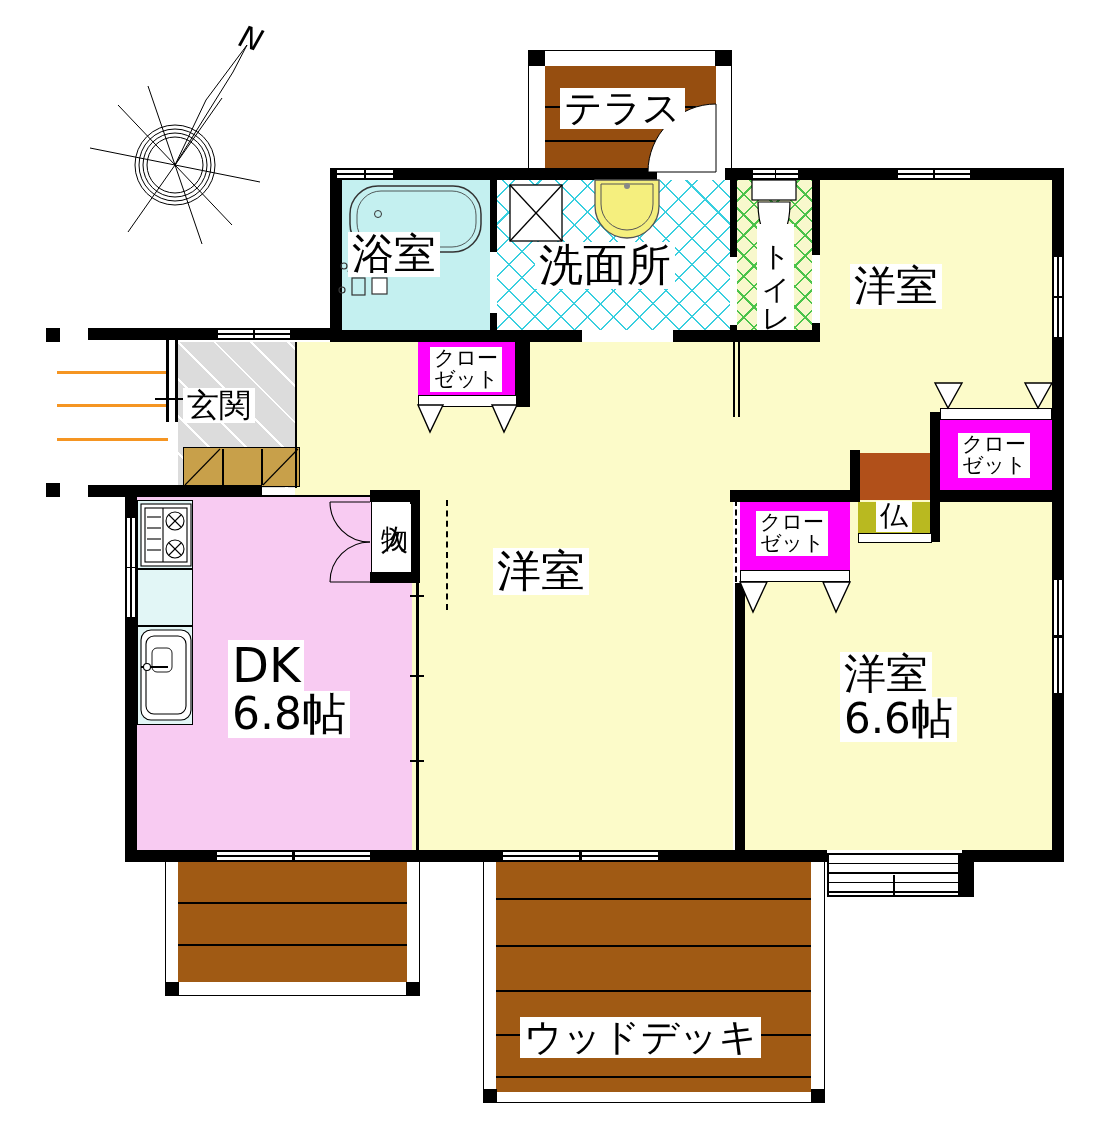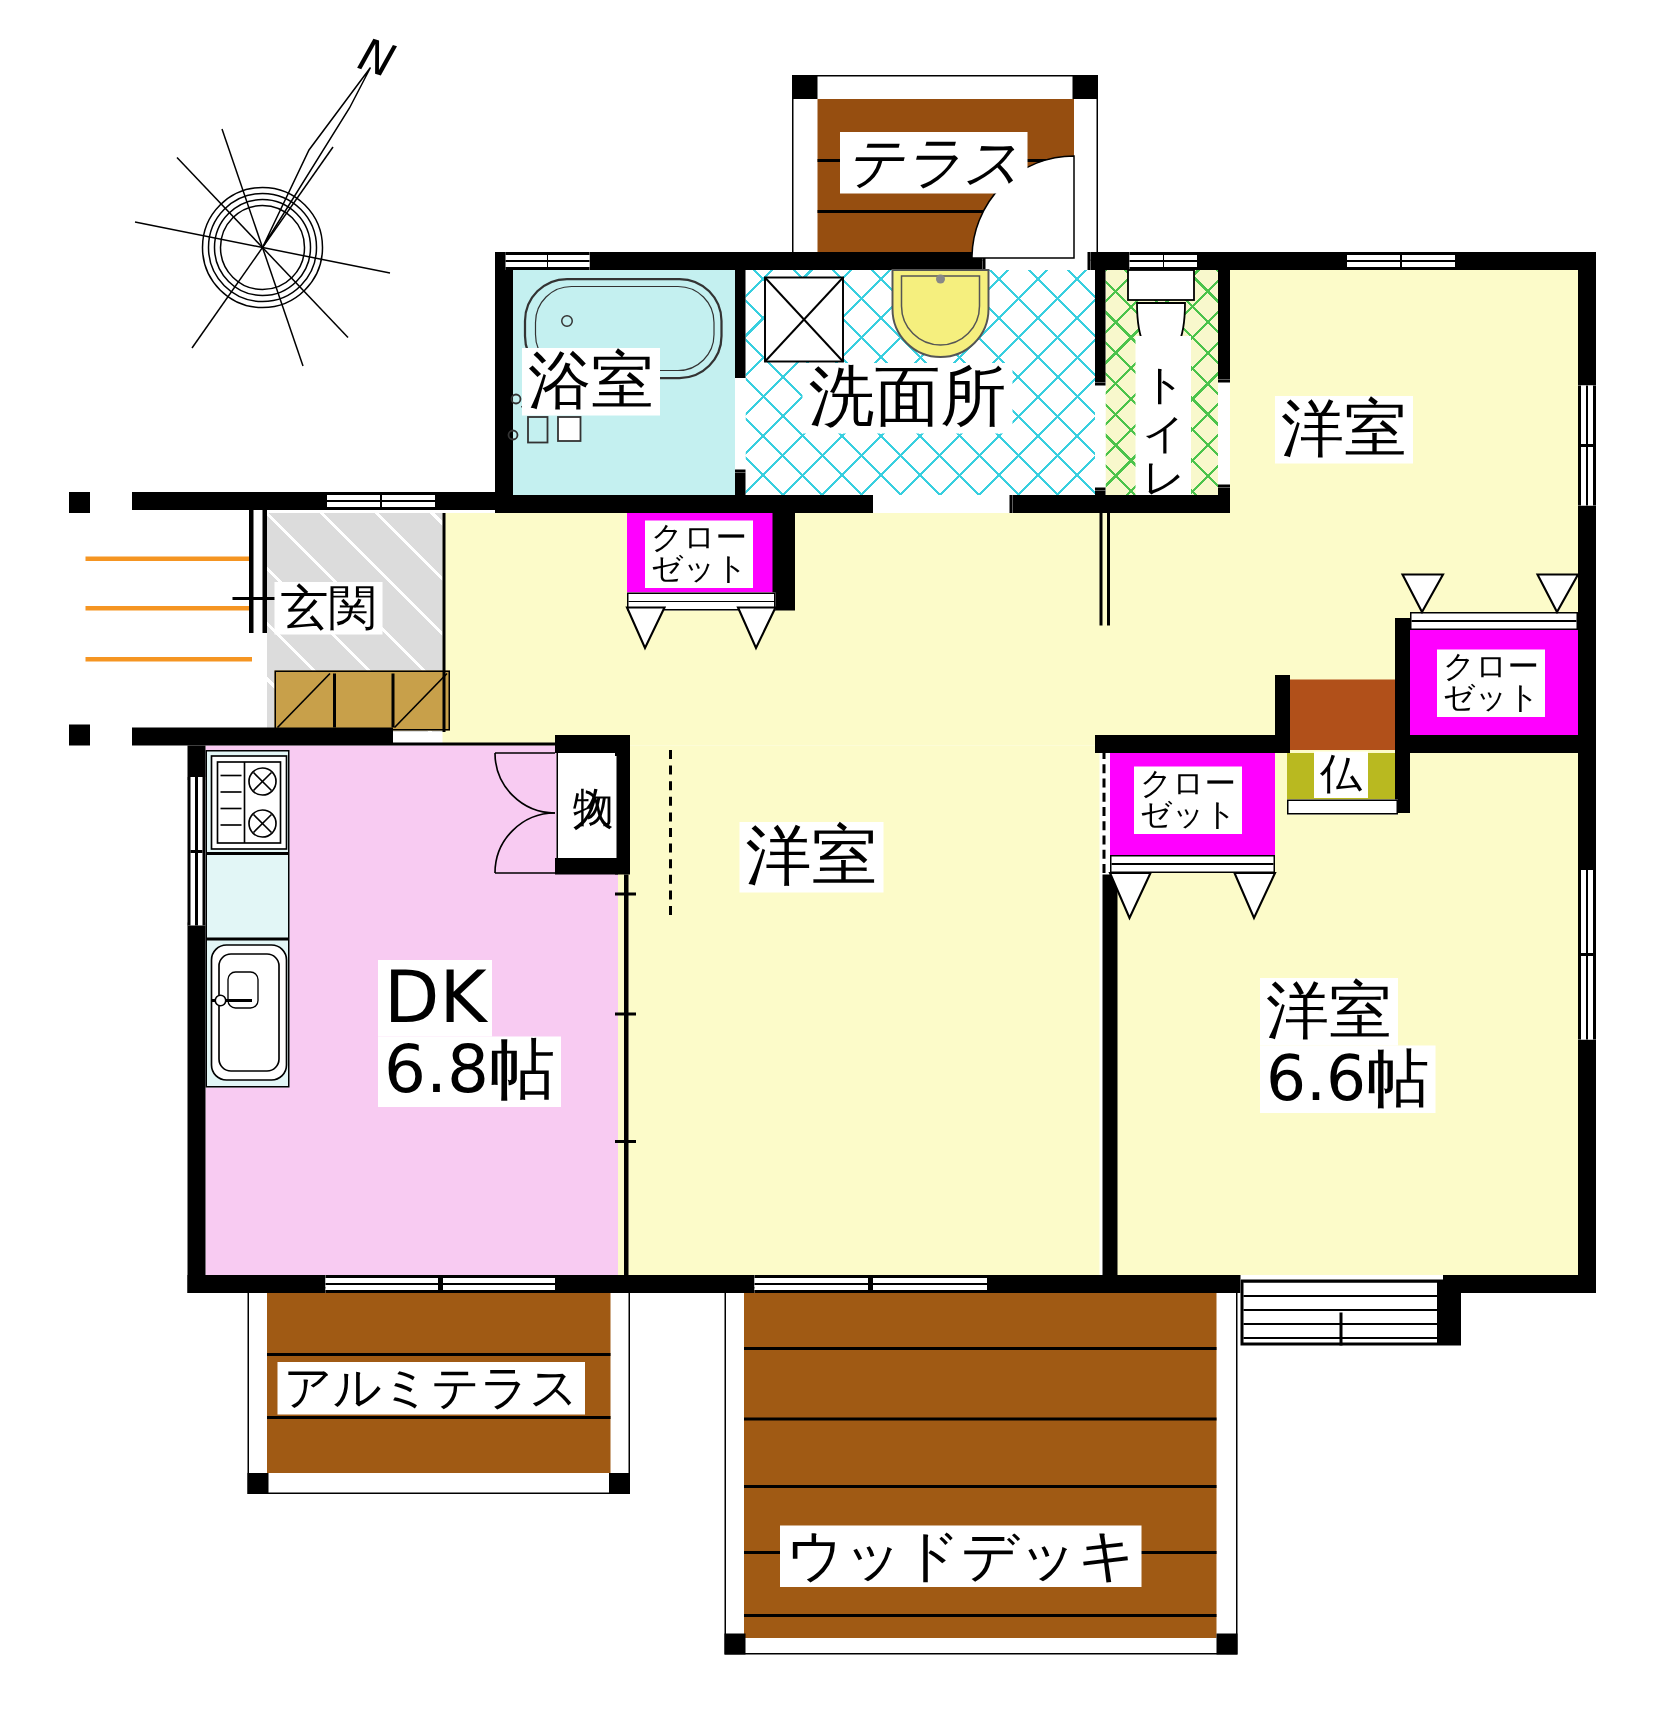--- a/index.html
+++ b/index.html
@@ -276,21 +276,21 @@
     <g fill="#fff" stroke="#000" stroke-width="1.4">
       <polygon points="418,405 443,405 430,432"></polygon>
       <polygon points="492,405 517,405 504,432"></polygon>
       <polygon points="935,383 962,383 948,408"></polygon>
       <polygon points="1025,383 1052,383 1038,408"></polygon>
       <polygon points="740,582 767,582 753,612"></polygon>
       <polygon points="823,582 850,582 836,612"></polygon>
     </g>
   </svg>
 
-  <div class="label lbl-box" style="left:560px;top:88px;font-size:38px;font-style:italic;">テラス</div>
+  <div class="label lbl-box" style="left:560px;top:88px;font-size:38px;">テラス</div>
 
   <div class="label lbl-box" style="left:348px;top:232px;font-size:42px;">浴室</div>
 
   <div class="label lbl-box" style="left:535px;top:242px;font-size:44px;">洗面所</div>
 
   <div class="label lbl-box vert" style="left:757px;top:224px;font-size:28px;height:104px;">トイレ</div>
 
   <div class="label" style="left:850px;top:264px;font-size:42px;">
     <div class="lbl-box">洋室</div>
   </div>
@@ -311,29 +311,28 @@
     <span>クロー</span><br>
     <span>ゼット</span>
   </div>
 
   <div class="label lbl-box vert" style="left:379px;top:504px;font-size:27px;height:68px;padding:0 2px;">物入</div>
 
   <div class="label" style="left:493px;top:548px;font-size:44px;">
     <div class="lbl-box">洋室</div>
   </div>
 
-  <div class="label" style="left:228px;top:640px;font-size:48px;margin-left:24px;">
+  <div class="label" style="left:228px;top:640px;font-size:48px;">
     <div class="lbl-box">DK</div>
     <div class="lbl-box" style="font-size:44px;">6.8帖</div>
   </div>
 
   <div class="label lbl-box" style="left:876px;top:501px;font-size:28px;">仏</div>
 
   <div class="label" style="left:840px;top:652px;font-size:42px;">
     <div class="lbl-box">洋室</div>
     <div class="lbl-box">6.6帖</div>
   </div>
 
-  <div class="label lbl-box" style="left:185px;top:908px;font-size:32px;">アルミテラス</div>
 
   <div class="label lbl-box" style="left:520px;top:1017px;font-size:38px;">ウッドデッキ</div>
 
 </div>
 
 </body></html>

